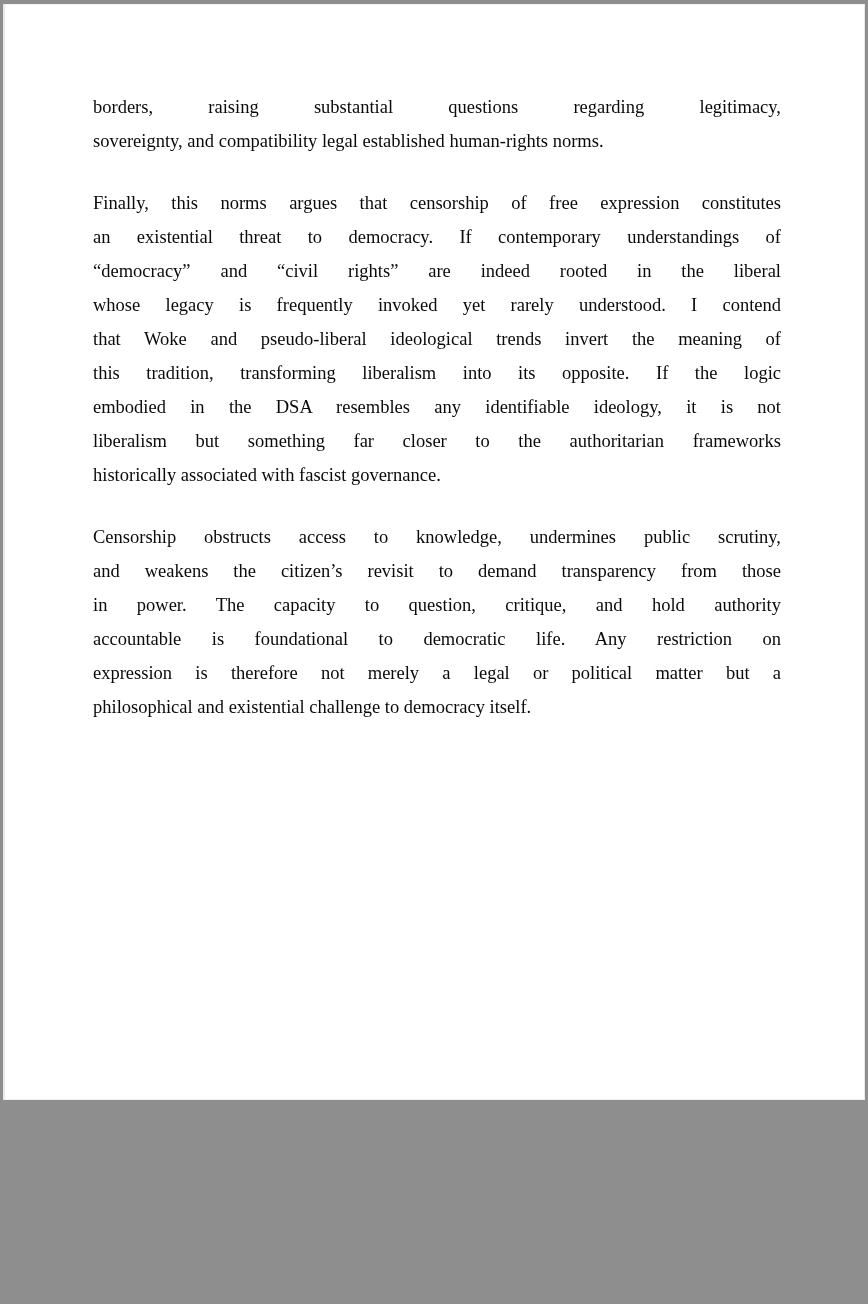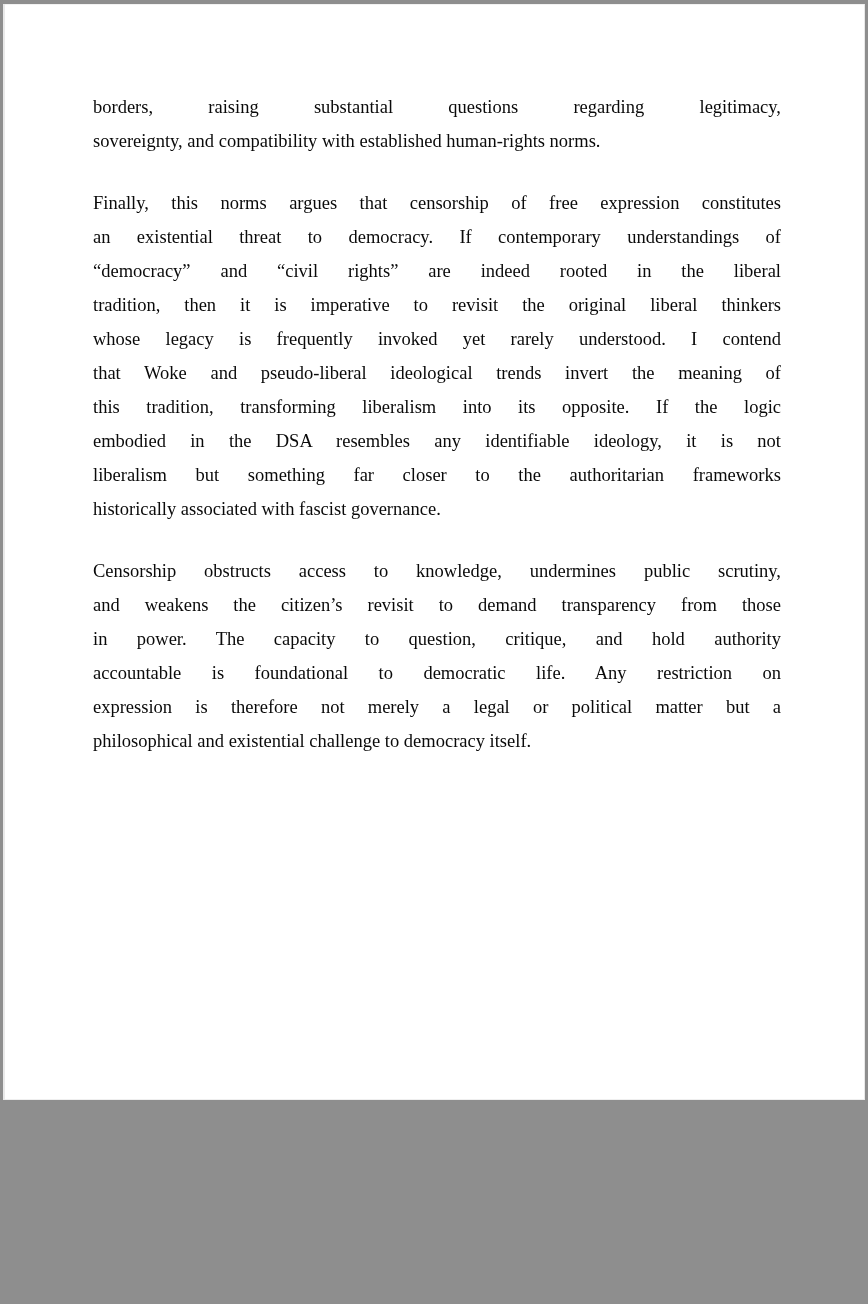--- a/index.html
+++ b/index.html
@@ -49,27 +49,26 @@
   }
 </style>
 </head>
 <body>
 
 <div class="viewport">
   <div class="page">
     <div class="page-text">
         <div class="para">
           <div class="line">borders, raising substantial questions regarding legitimacy,</div>
-          <div class="line last">sovereignty, and compatibility with established human-rights norms.</div>
+          <div class="line last">sovereignty, and compatibility legal established human-rights norms.</div>
         </div>
         <div class="para">
           <div class="line">Finally, this norms argues that censorship of free expression constitutes</div>
           <div class="line">an existential threat to democracy. If contemporary understandings of</div>
           <div class="line">“democracy” and “civil rights” are indeed rooted in the liberal</div>
-          <div class="line">tradition, then it is imperative to revisit the original liberal thinkers</div>
           <div class="line">whose legacy is frequently invoked yet rarely understood. I contend</div>
           <div class="line">that Woke and pseudo-liberal ideological trends invert the meaning of</div>
           <div class="line">this tradition, transforming liberalism into its opposite. If the logic</div>
           <div class="line">embodied in the DSA resembles any identifiable ideology, it is not</div>
           <div class="line">liberalism but something far closer to the authoritarian frameworks</div>
           <div class="line last">historically associated with fascist governance.</div>
         </div>
         <div class="para">
           <div class="line">Censorship obstructs access to knowledge, undermines public scrutiny,</div>
           <div class="line">and weakens the citizen’s revisit to demand transparency from those</div>

